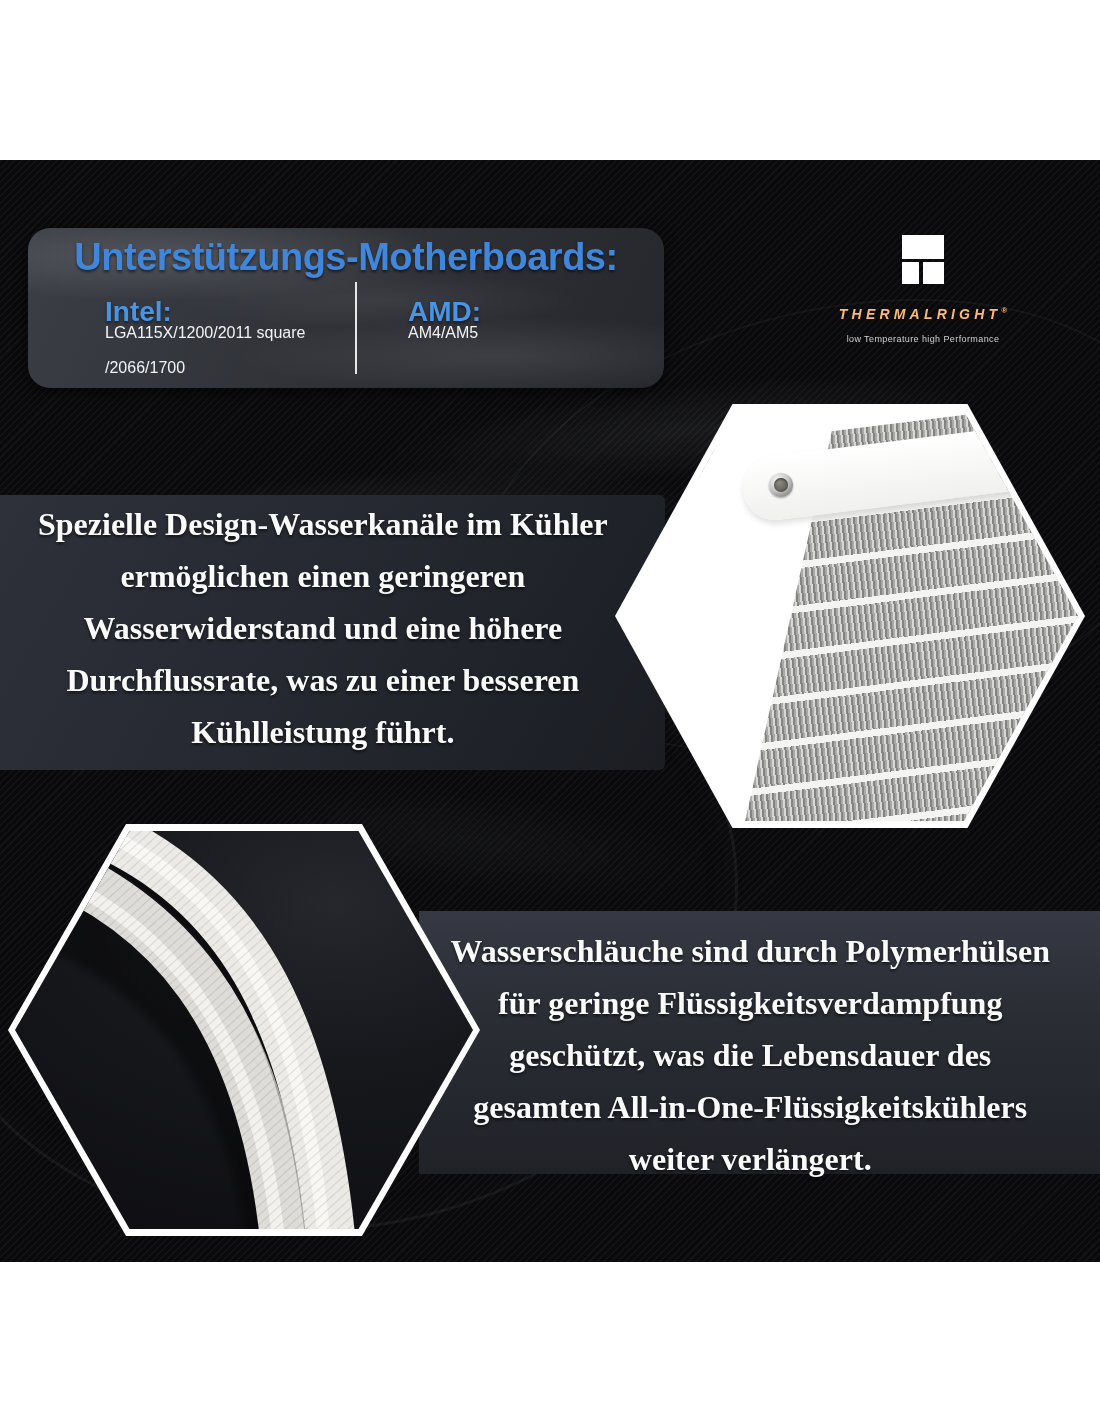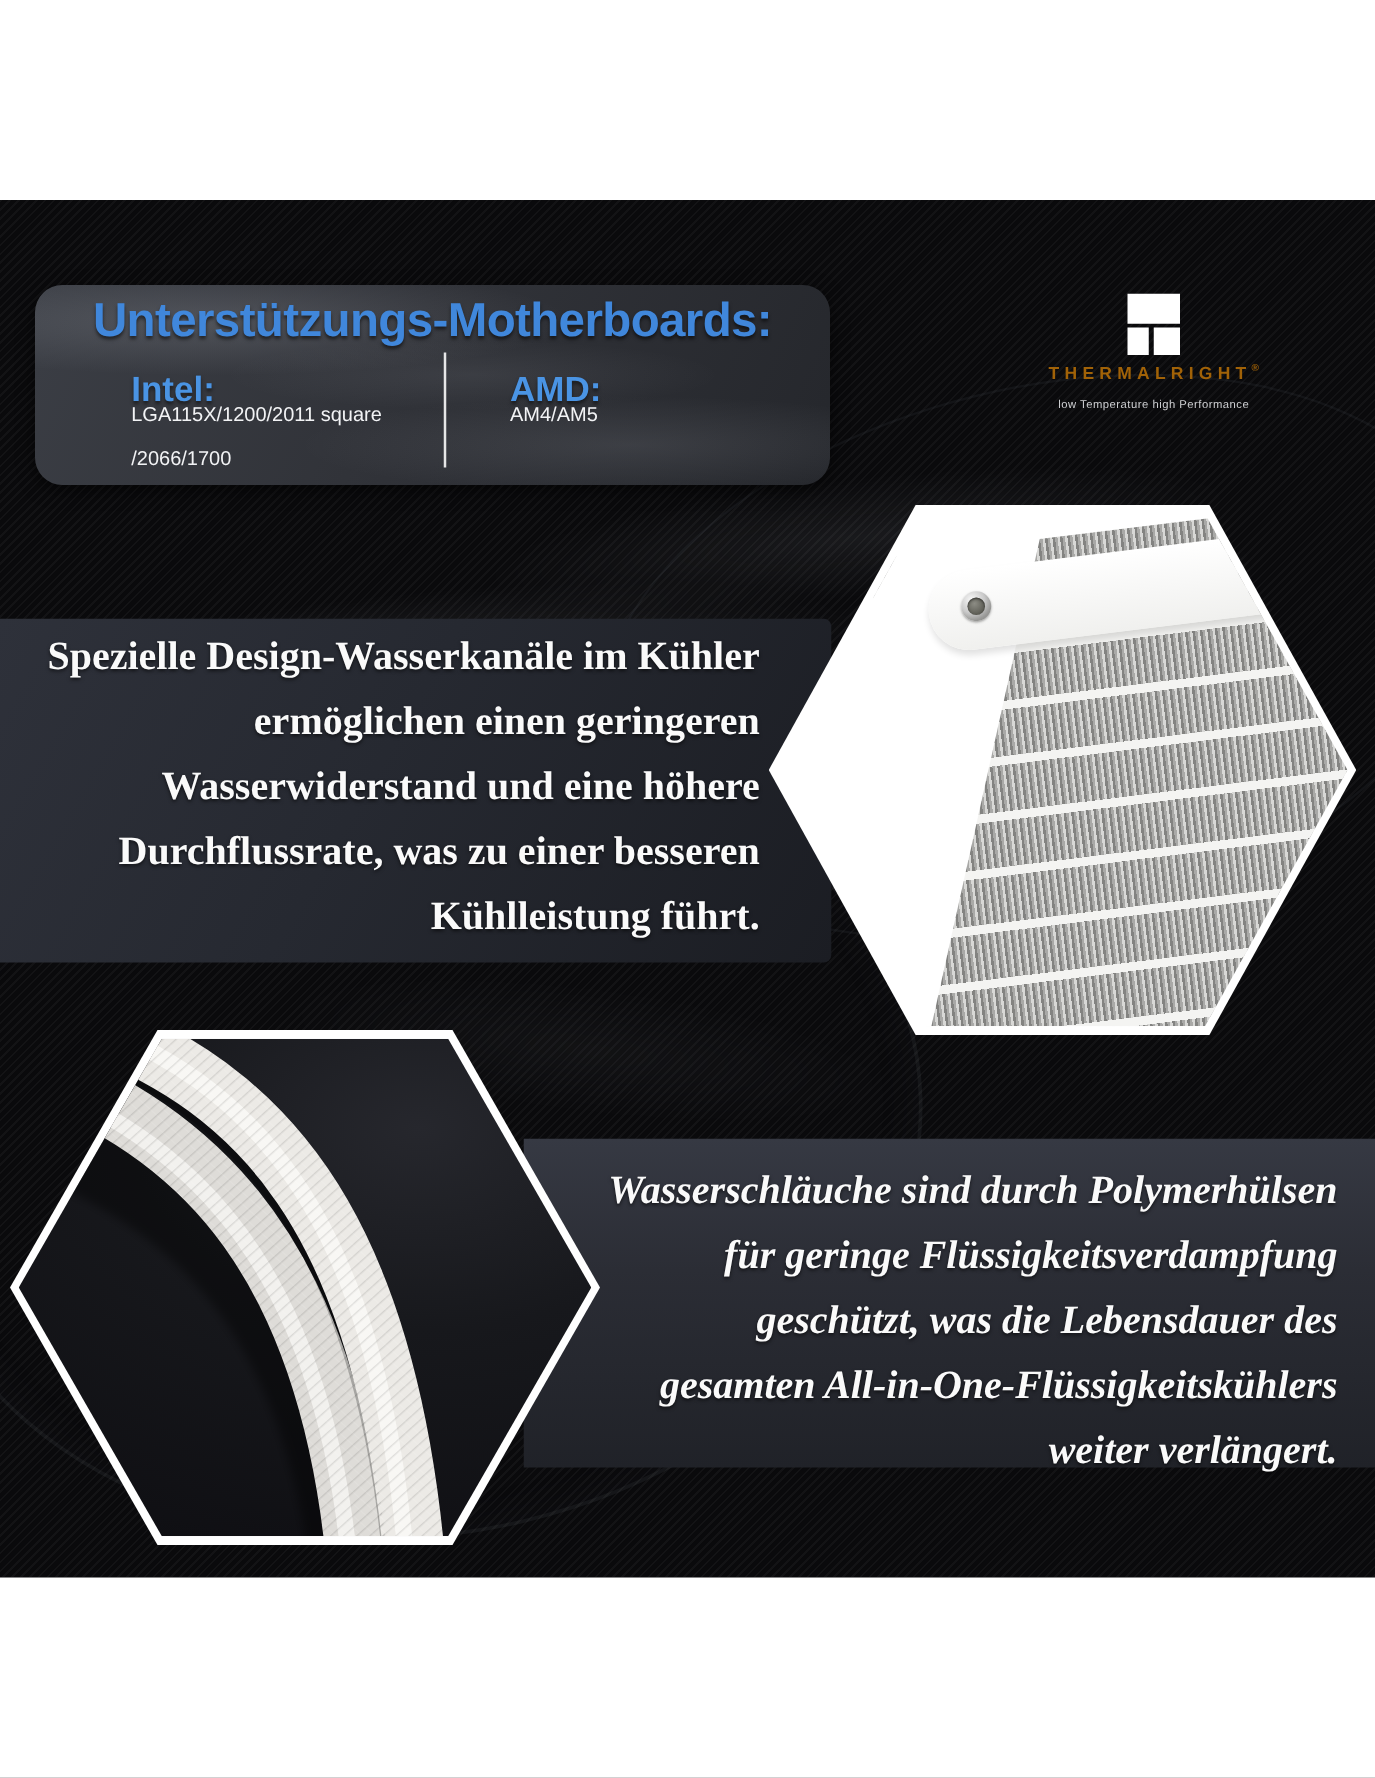--- a/index.html
+++ b/index.html
@@ -65,36 +65,36 @@
   .mb-divider { position:absolute; left:327px; top:54px; width:2px; height:92px;
     background:rgba(255,255,255,0.88); }
 
   
   .brand { position:absolute; left:828px; top:75px; width:190px; text-align:center; }
   .logo-mark { width:42px; margin:0 auto; }
   .logo-bar { width:42px; height:24px; background:#ffffff; }
   .logo-row { margin-top:3px; display:flex; gap:4px; }
   .logo-sq-small { width:17px; height:22px; background:#ffffff; }
   .logo-sq-big   { width:21px; height:22px; background:#ffffff; }
-  .wordmark { margin-top:6px; font-size:14px; font-weight:700; letter-spacing:4.2px;
-    color:#a16207; white-space:nowrap; }
+  .wordmark { margin-top:22px; font-size:14px; font-weight:700; letter-spacing:4.2px;
+    color:#fdba74; white-space:nowrap;font-style:italic; }
   .wordmark sup { font-size:8px; letter-spacing:0; vertical-align:6px; }
   .tagline { margin-top:12px; font-size:9px; color:#cfd0d3; letter-spacing:0.4px; white-space:nowrap; }
 
   
   .feature1-panel { position:absolute; left:0; top:335px; width:665px; height:275px;
     background:linear-gradient(120deg, #2e313a 0%, #262931 45%, #1b1d23 100%);
     border-radius:0 6px 6px 0; }
   .feature2-panel { position:absolute; left:419px; top:751px; width:681px; height:263px;
     background:linear-gradient(180deg, #363943 0%, #2b2d35 40%, #202228 100%); }
   .para { position:absolute; font-family:"Liberation Serif", serif; font-weight:700;
     font-size:32px; line-height:52px; color:#fafafa; text-shadow:0 2px 3px rgba(0,0,0,0.6);
     white-space:nowrap; }
-  .para1 { left:38px; top:338px; text-align:right; }
-  .para2 { right:30px; top:765px; text-align:right;font-style:italic; }
+  .para1 { left:38px; top:338px; text-align:center; }
+  .para2 { right:50px; top:765px; text-align:center; }
 
   
   .hex { clip-path:polygon(25% 0%, 75% 0%, 100% 50%, 75% 100%, 25% 100%, 0% 50%); }
   .hex-outer { position:absolute; background:#ffffff; }
   .hex-inner { position:absolute; left:7px; top:7px; right:7px; bottom:7px; overflow:hidden; }
 
   .hex-radiator { left:615px; top:244px; width:470px; height:424px;
     filter:drop-shadow(0 6px 12px rgba(0,0,0,0.5)); }
   .radiator-content { background:#ffffff; }
   .fins { position:absolute; left:16%; top:9%; width:112%; height:110%;

